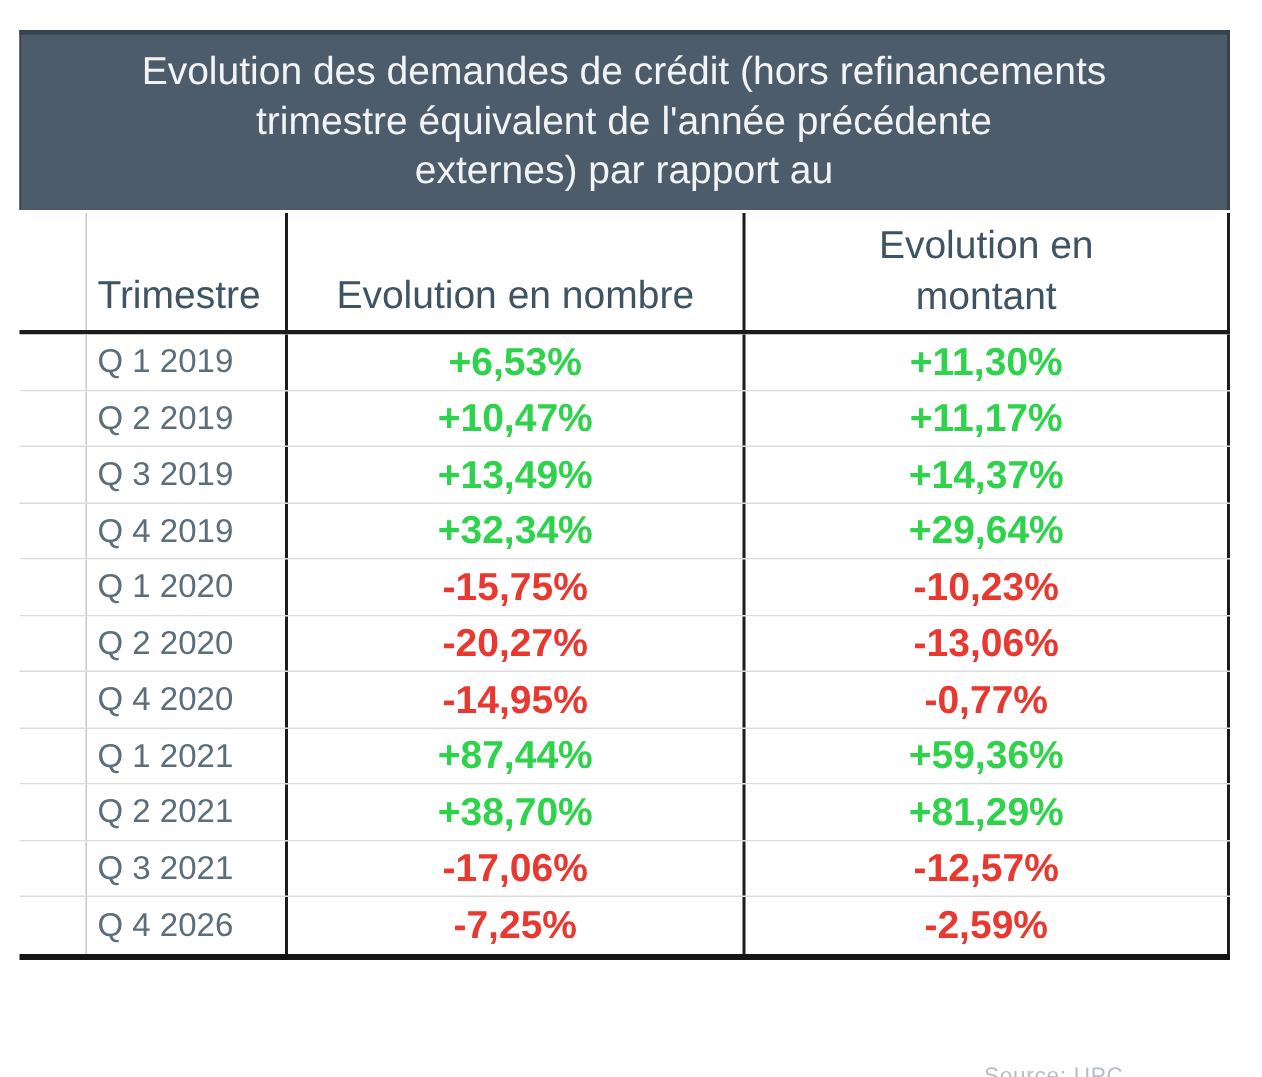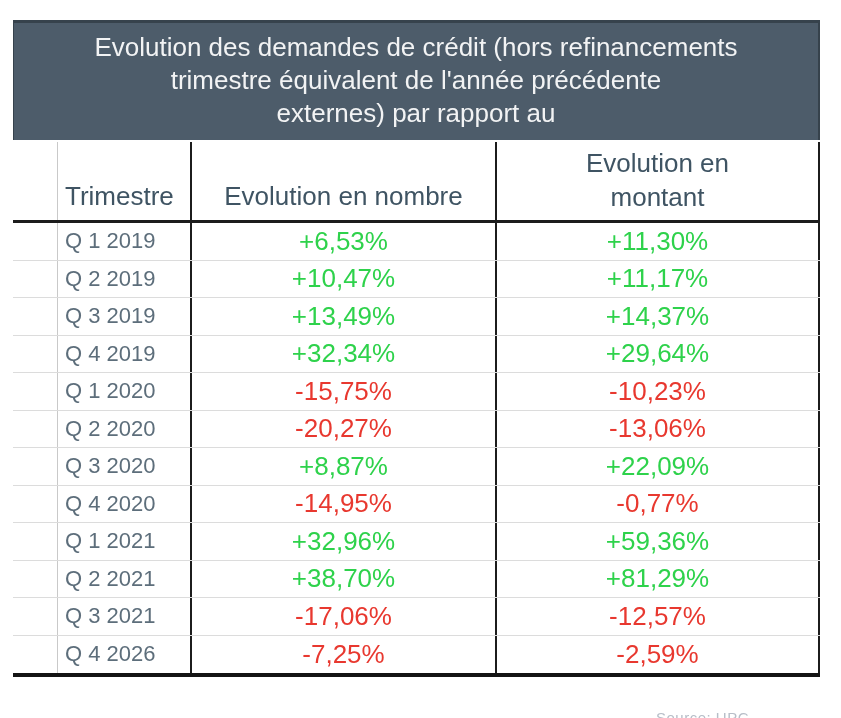--- a/index.html
+++ b/index.html
@@ -78,21 +78,21 @@
   .q {
     align-items: center;
     padding-left: 7px;
     font-size: 22px;
     color: var(--quarter-text, #5d6e7b);
   }
   .value {
     align-items: center;
     justify-content: center;
     font-size: 26px;
-    font-weight: normal;
+    font-weight: bold;
   }
   .value.pos { color: var(--positive, #2ed24b); }
   .value.neg { color: var(--negative, #e8382f); }
 
   .source {
     position: absolute;
     right: 21px;
     top: 709px;
     font-size: 15px;
     letter-spacing: 0.5px;
@@ -144,32 +144,27 @@
       <div class="cell c1 q">Q 1 2020</div>
       <div class="cell c2 value neg">-15,75%</div>
       <div class="cell c3 value neg">-10,23%</div>
     </div>
     <div class="row">
       <div class="cell c1 q">Q 2 2020</div>
       <div class="cell c2 value neg">-20,27%</div>
       <div class="cell c3 value neg">-13,06%</div>
     </div>
     <div class="row">
-      <div class="cell c1 q">Q 3 2020</div>
-      <div class="cell c2 value pos">+8,87%</div>
-      <div class="cell c3 value pos">+22,09%</div>
-    </div>
-    <div class="row">
       <div class="cell c1 q">Q 4 2020</div>
       <div class="cell c2 value neg">-14,95%</div>
       <div class="cell c3 value neg">-0,77%</div>
     </div>
     <div class="row">
       <div class="cell c1 q">Q 1 2021</div>
-      <div class="cell c2 value pos">+32,96%</div>
+      <div class="cell c2 value pos">+87,44%</div>
       <div class="cell c3 value pos">+59,36%</div>
     </div>
     <div class="row">
       <div class="cell c1 q">Q 2 2021</div>
       <div class="cell c2 value pos">+38,70%</div>
       <div class="cell c3 value pos">+81,29%</div>
     </div>
     <div class="row">
       <div class="cell c1 q">Q 3 2021</div>
       <div class="cell c2 value neg">-17,06%</div>

